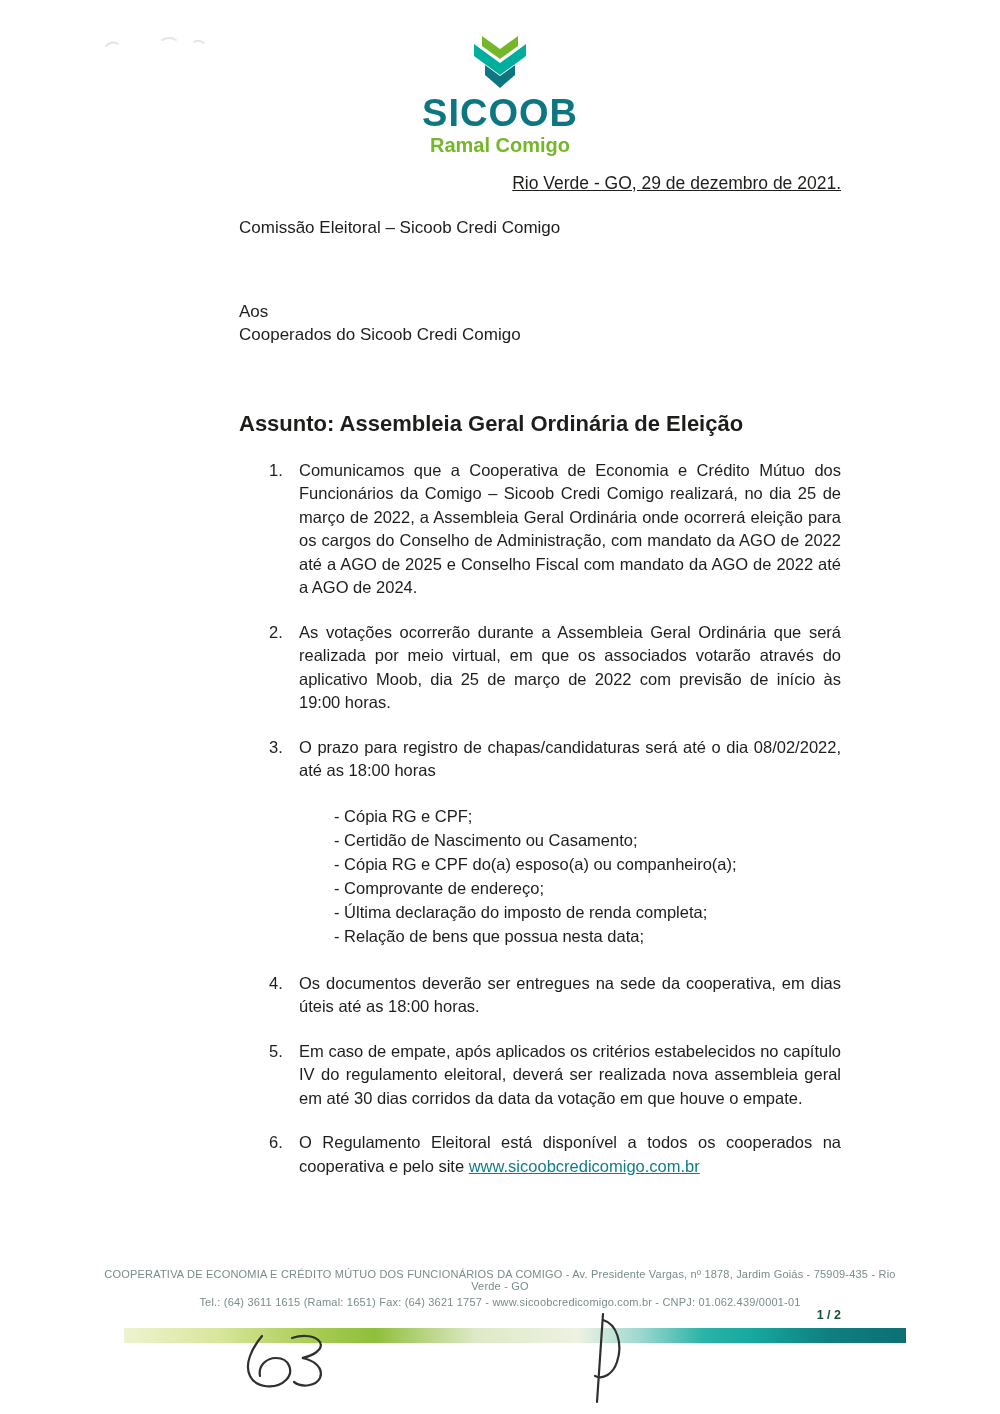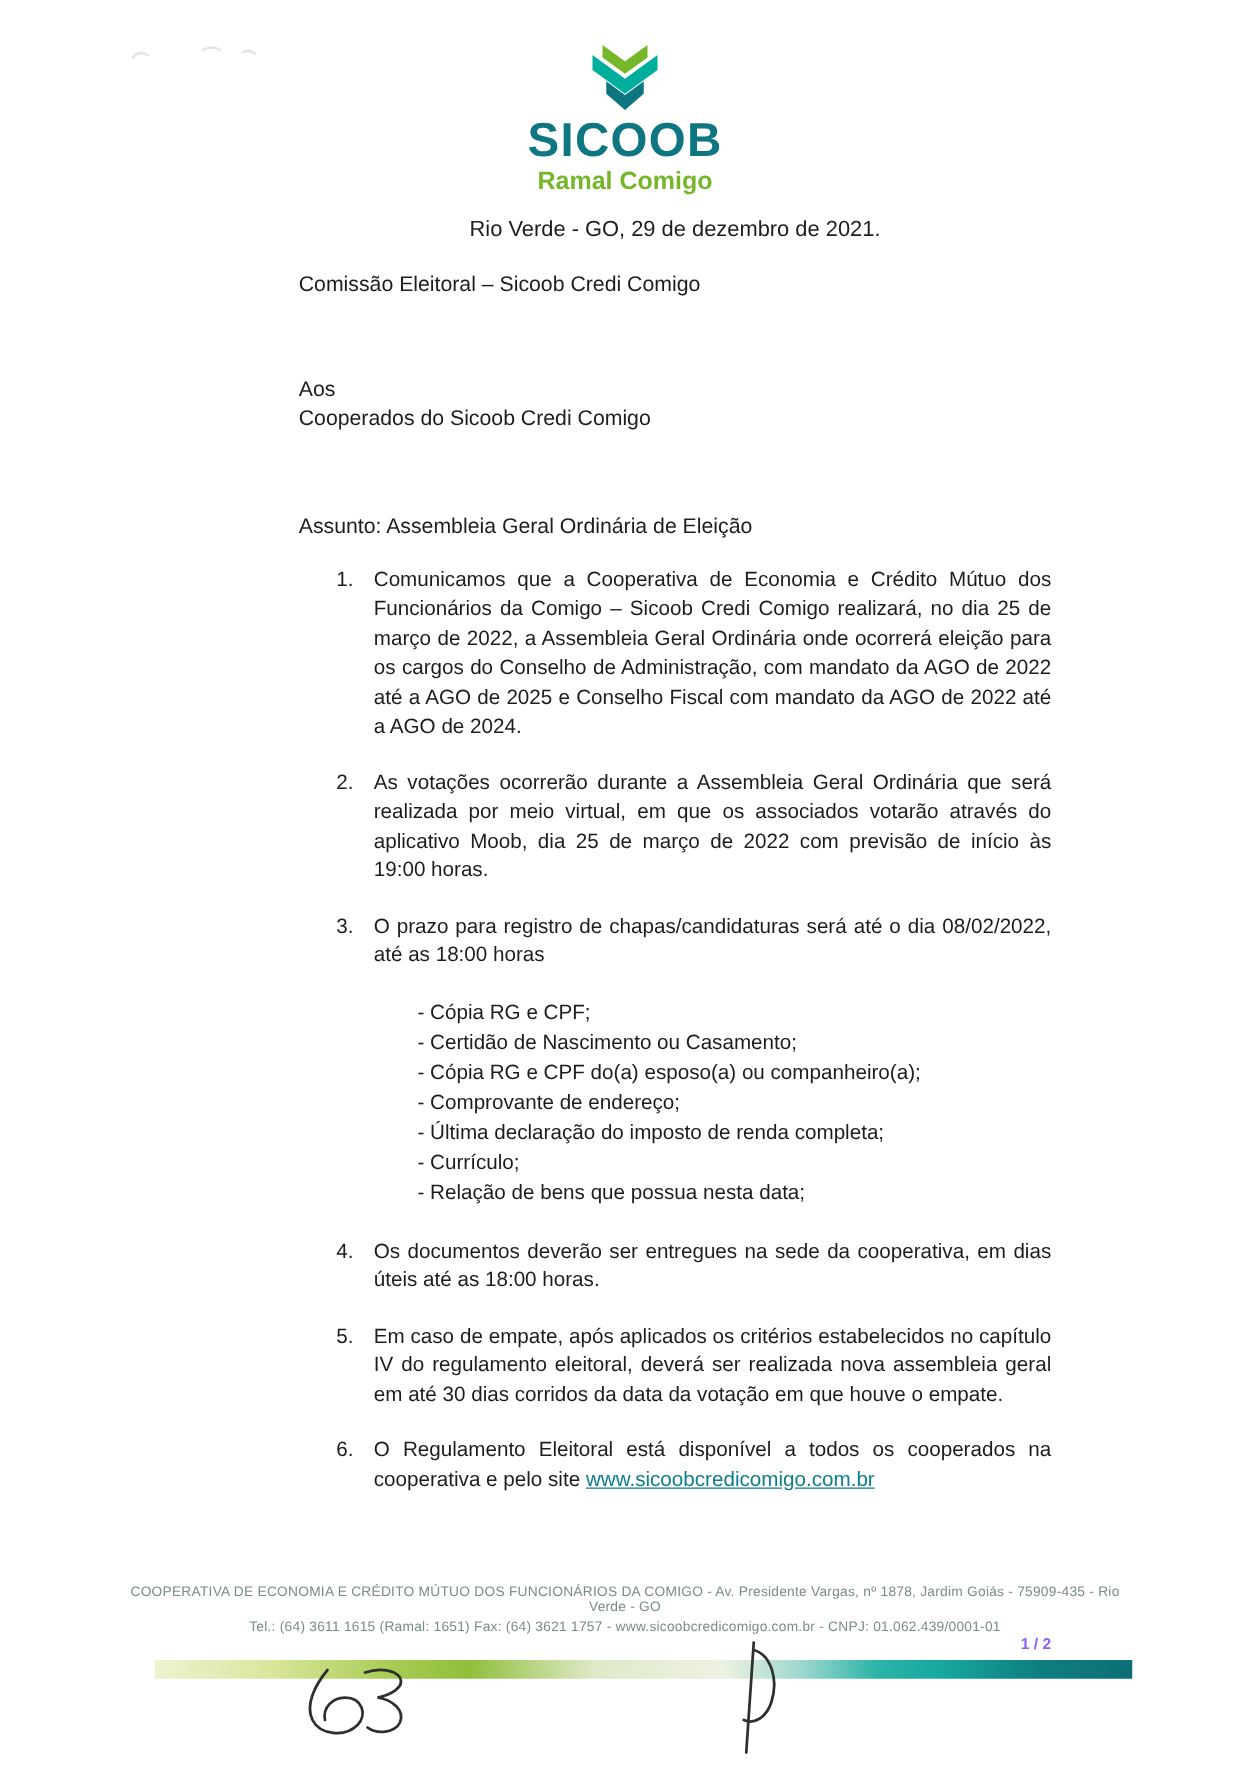--- a/index.html
+++ b/index.html
@@ -20,24 +20,24 @@
   .logo-mark { display:block; margin:0 auto 4px auto; }
   .brand-word {
     font-size:38px; font-weight:800; letter-spacing:1px;
     color:#0d7680; line-height:1.05;
   }
   .brand-sub {
     font-size:20px; font-weight:700; color:#76b72a; line-height:1.15;
   }
 
   
-  .dateline { margin-top:16px; text-align:center; font-size:17.5px; }
+  .dateline { margin-top:16px; text-align:right; font-size:17.5px;text-decoration:underline; }
   .sender   { margin-top:24px; font-size:17px; }
   .to-block { margin-top:62px; font-size:17px; line-height:23.5px; }
-  .subject  { margin-top:64px; font-size:17px; font-weight:400; }
+  .subject  { margin-top:64px; font-size:22px; font-weight:700; }
   .salutation { margin-top:58px; font-size:17px; }
 
   .items { margin-top:22px; }
   .item { display:flex; margin-bottom:21px; }
   .item .num { flex:none; width:30px; margin-left:30px; font-size:16.5px; line-height:23.5px; }
   .item .txt { flex:1; font-size:16.5px; line-height:23.5px; text-align:justify; }
 
   .docs { margin:0 0 24px 95px; font-size:16.5px; line-height:24px; }
   .docs div { white-space:pre; }
 
@@ -47,21 +47,21 @@
 
   
   .footer-line1, .footer-line2 {
     position:absolute; left:0; right:0; text-align:center;
     color:#7a8b8b; font-size:11px; letter-spacing:0.2px;
   }
   .footer-line1 { top:1268px; }
   .footer-line2 { top:1296px; }
   .page-num {
     position:absolute; top:1308px; right:65px;
-    font-size:12.5px; font-weight:700; color:#8b5cf6;
+    font-size:12.5px; font-weight:700; color:#14532d;
   }
   .color-bar {
     position:absolute; top:1328px; left:30px; right:0; height:15px;
     background:linear-gradient(90deg,
       #eef3d0 0%, #d9e69c 12%, #a9cc55 24%, #8fbf3a 32%,
       #dfe9c8 45%, #eef2e2 58%, #9ed8cf 66%, #2bb3a7 74%,
       #18a9a0 80%, #0f7f82 90%, #0c6f75 100%);
   }
 
   .signature-svg { position:absolute; left:808px; top:1192px; }
@@ -117,21 +117,20 @@
         <span class="num">3.</span>
         <p class="txt">O prazo para registro de chapas/candidaturas será até o dia 08/02/2022, até as 18:00 horas</p>
       </div>
 
       <div class="docs">
         <div>- Cópia RG e CPF;</div>
         <div>- Certidão de Nascimento ou Casamento;</div>
         <div>- Cópia RG e CPF do(a) esposo(a) ou companheiro(a);</div>
         <div>- Comprovante de endereço;</div>
         <div>- Última declaração do imposto de renda completa;</div>
-        <div>- Currículo;</div>
         <div>- Relação de bens que possua nesta data;</div>
       </div>
 
       <div class="item">
         <span class="num">4.</span>
         <p class="txt">Os documentos deverão ser entregues na sede da cooperativa, em dias úteis até as 18:00 horas.</p>
       </div>
 
       <div class="item">
         <span class="num">5.</span>

